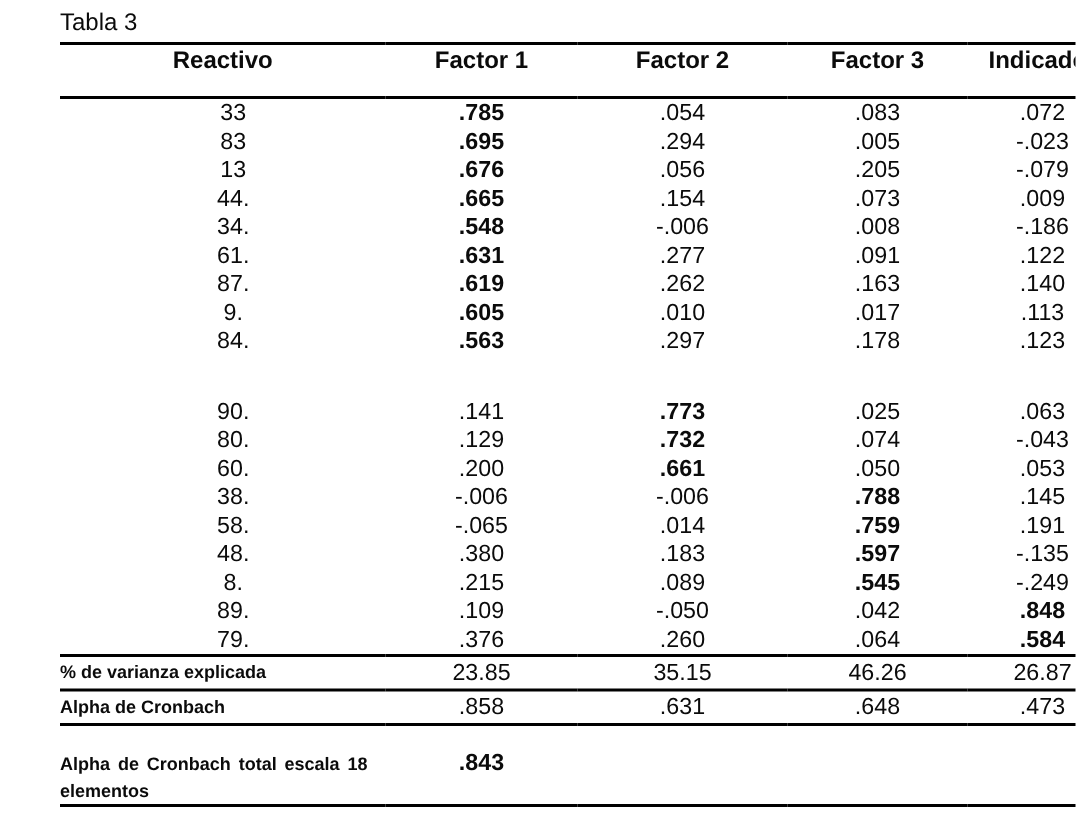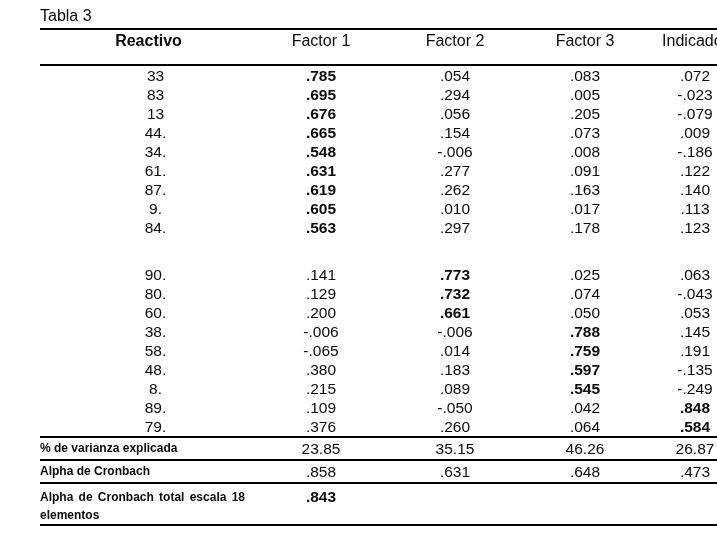--- a/index.html
+++ b/index.html
@@ -36,21 +36,21 @@
     table-layout: fixed;
     width: 705px;
     font-size: 15.5px;
   }
   col.c0 { width: 217px; }
   col.c1 { width: 128px; }
   col.c2 { width: 140px; }
   col.c3 { width: 120px; }
   col.c4 { width: 100px; }
   thead th {
-    font-weight: normal;
+    font-weight: bold;
     font-size: 16px;
     text-align: center;
     vertical-align: top;
     padding: 2px 0 0 0;
     height: 32px;
     border-top: 2px solid #000;
     border-bottom: 2px solid #000;
   }
   thead th.reactivo { font-weight: bold; }
   tbody td {
@@ -71,21 +71,21 @@
   tr.sum td.label {
     text-align: left;
     font-weight: bold;
     font-size: 12px;
     padding-left: 0;
   }
   tr.sum.tall td {
     height: 36px;
     vertical-align: top;
     line-height: 18px;
-    padding-top: 4px;
+    padding-top: 16px;
   }
   .lbl { display: block; }
   .lbl.wrap {
     width: 205px;
     text-align: justify;
   }
 </style>
 </head>
 <body>
 

